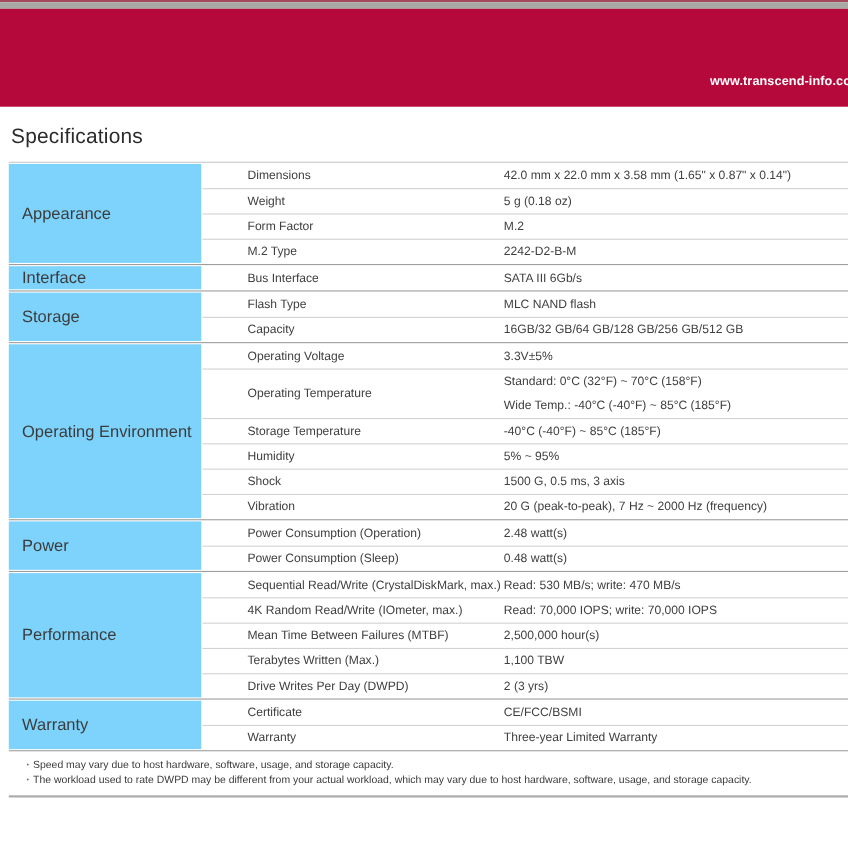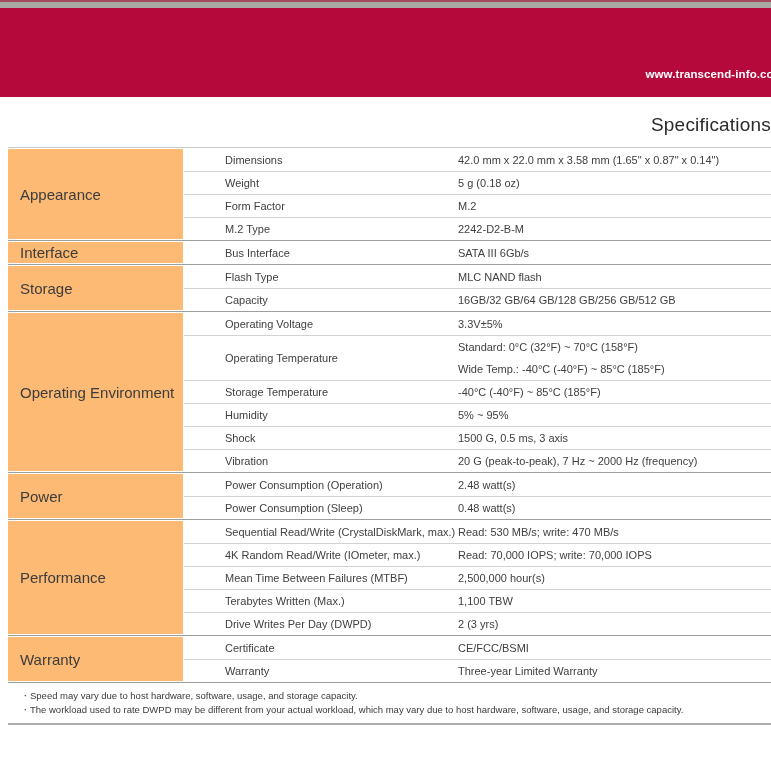--- a/index.html
+++ b/index.html
@@ -29,34 +29,33 @@
     white-space: nowrap;
     letter-spacing: 0.1px;
   }
   
   .page-title {
     margin: 17px 0 11px 10px;
     font-size: 19px;
     font-weight: 400;
     color: #2b2b2b;
     letter-spacing: 0.2px;
-    text-align: right;
   }
   
   .spec-table {
     margin-left: 8px;
     width: 790px;                 
     border-top: 1px solid #c9c9c9;
     border-bottom: 2px solid #ababab;
   }
   .spec-group { display: flex; }
   .spec-group + .spec-group { border-top: 1px solid #9e9e9e; }
   .cat-cell {
     flex: 0 0 175px;
-    background: #fdba74;
+    background: #7dd3fc;
     margin: 1px 1px 1px 0;        
     display: flex;
     align-items: center;
     padding-left: 12px;
     font-size: 15px;
     color: #3c3c3c;
   }
   .rows-cell { flex: 1 1 auto; display: flex; flex-direction: column; }
   .spec-row { display: flex; align-items: center; min-height: 23px; }
   .spec-row + .spec-row { border-top: 1px solid #d2d2d2; }

